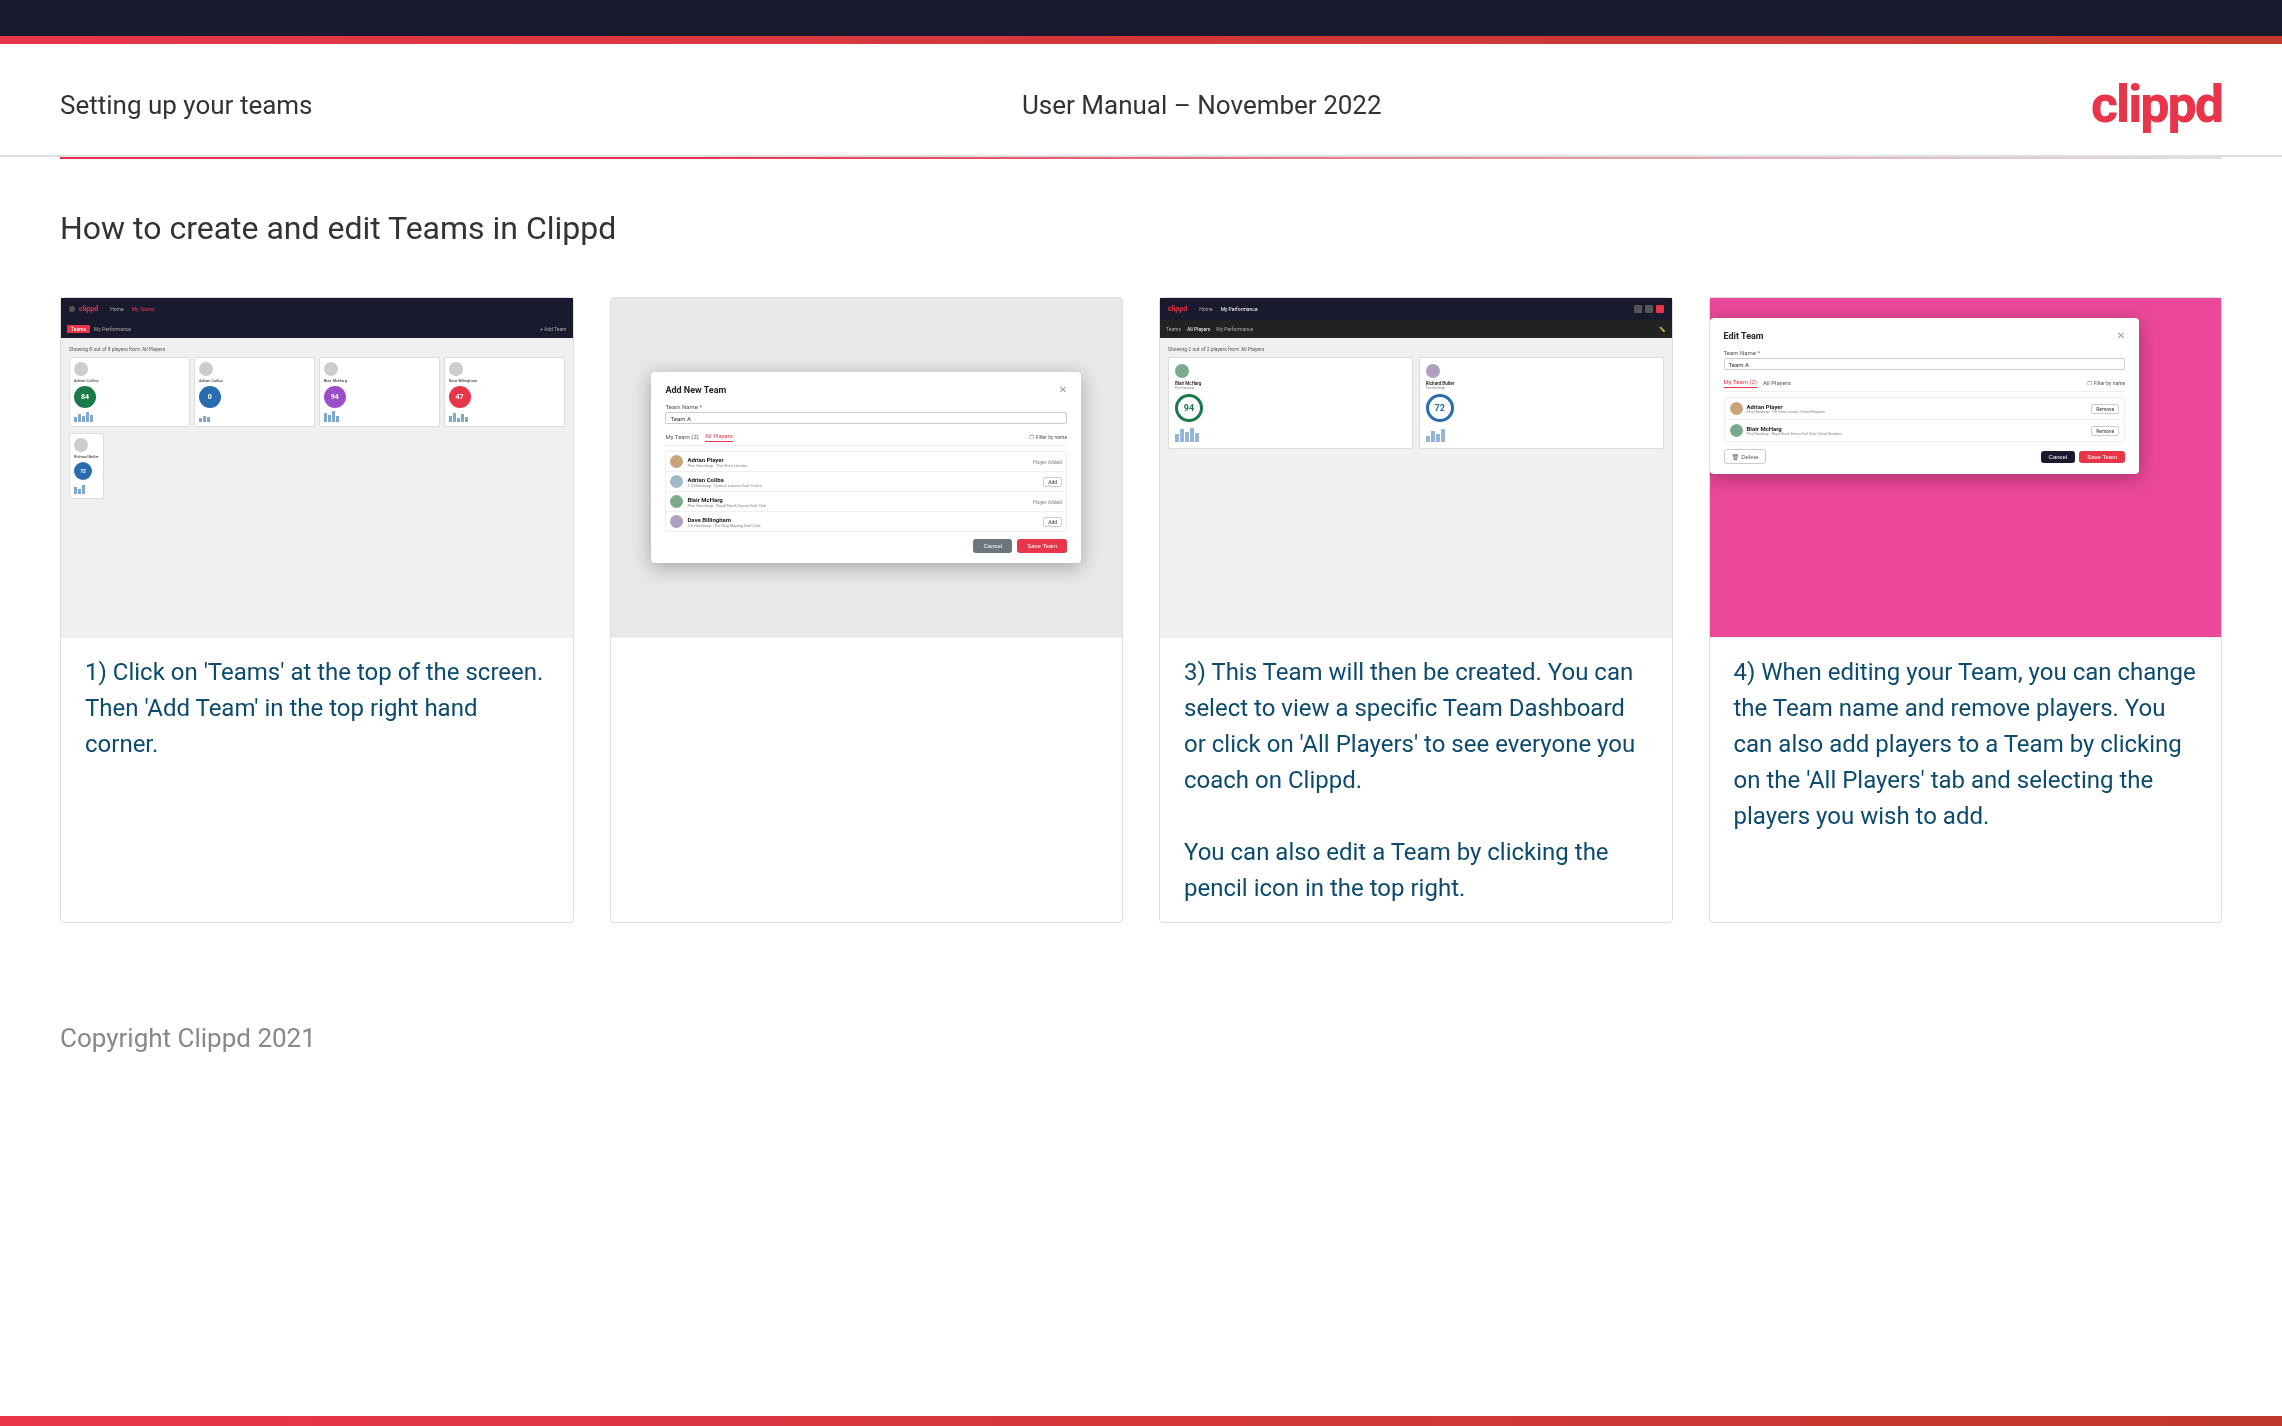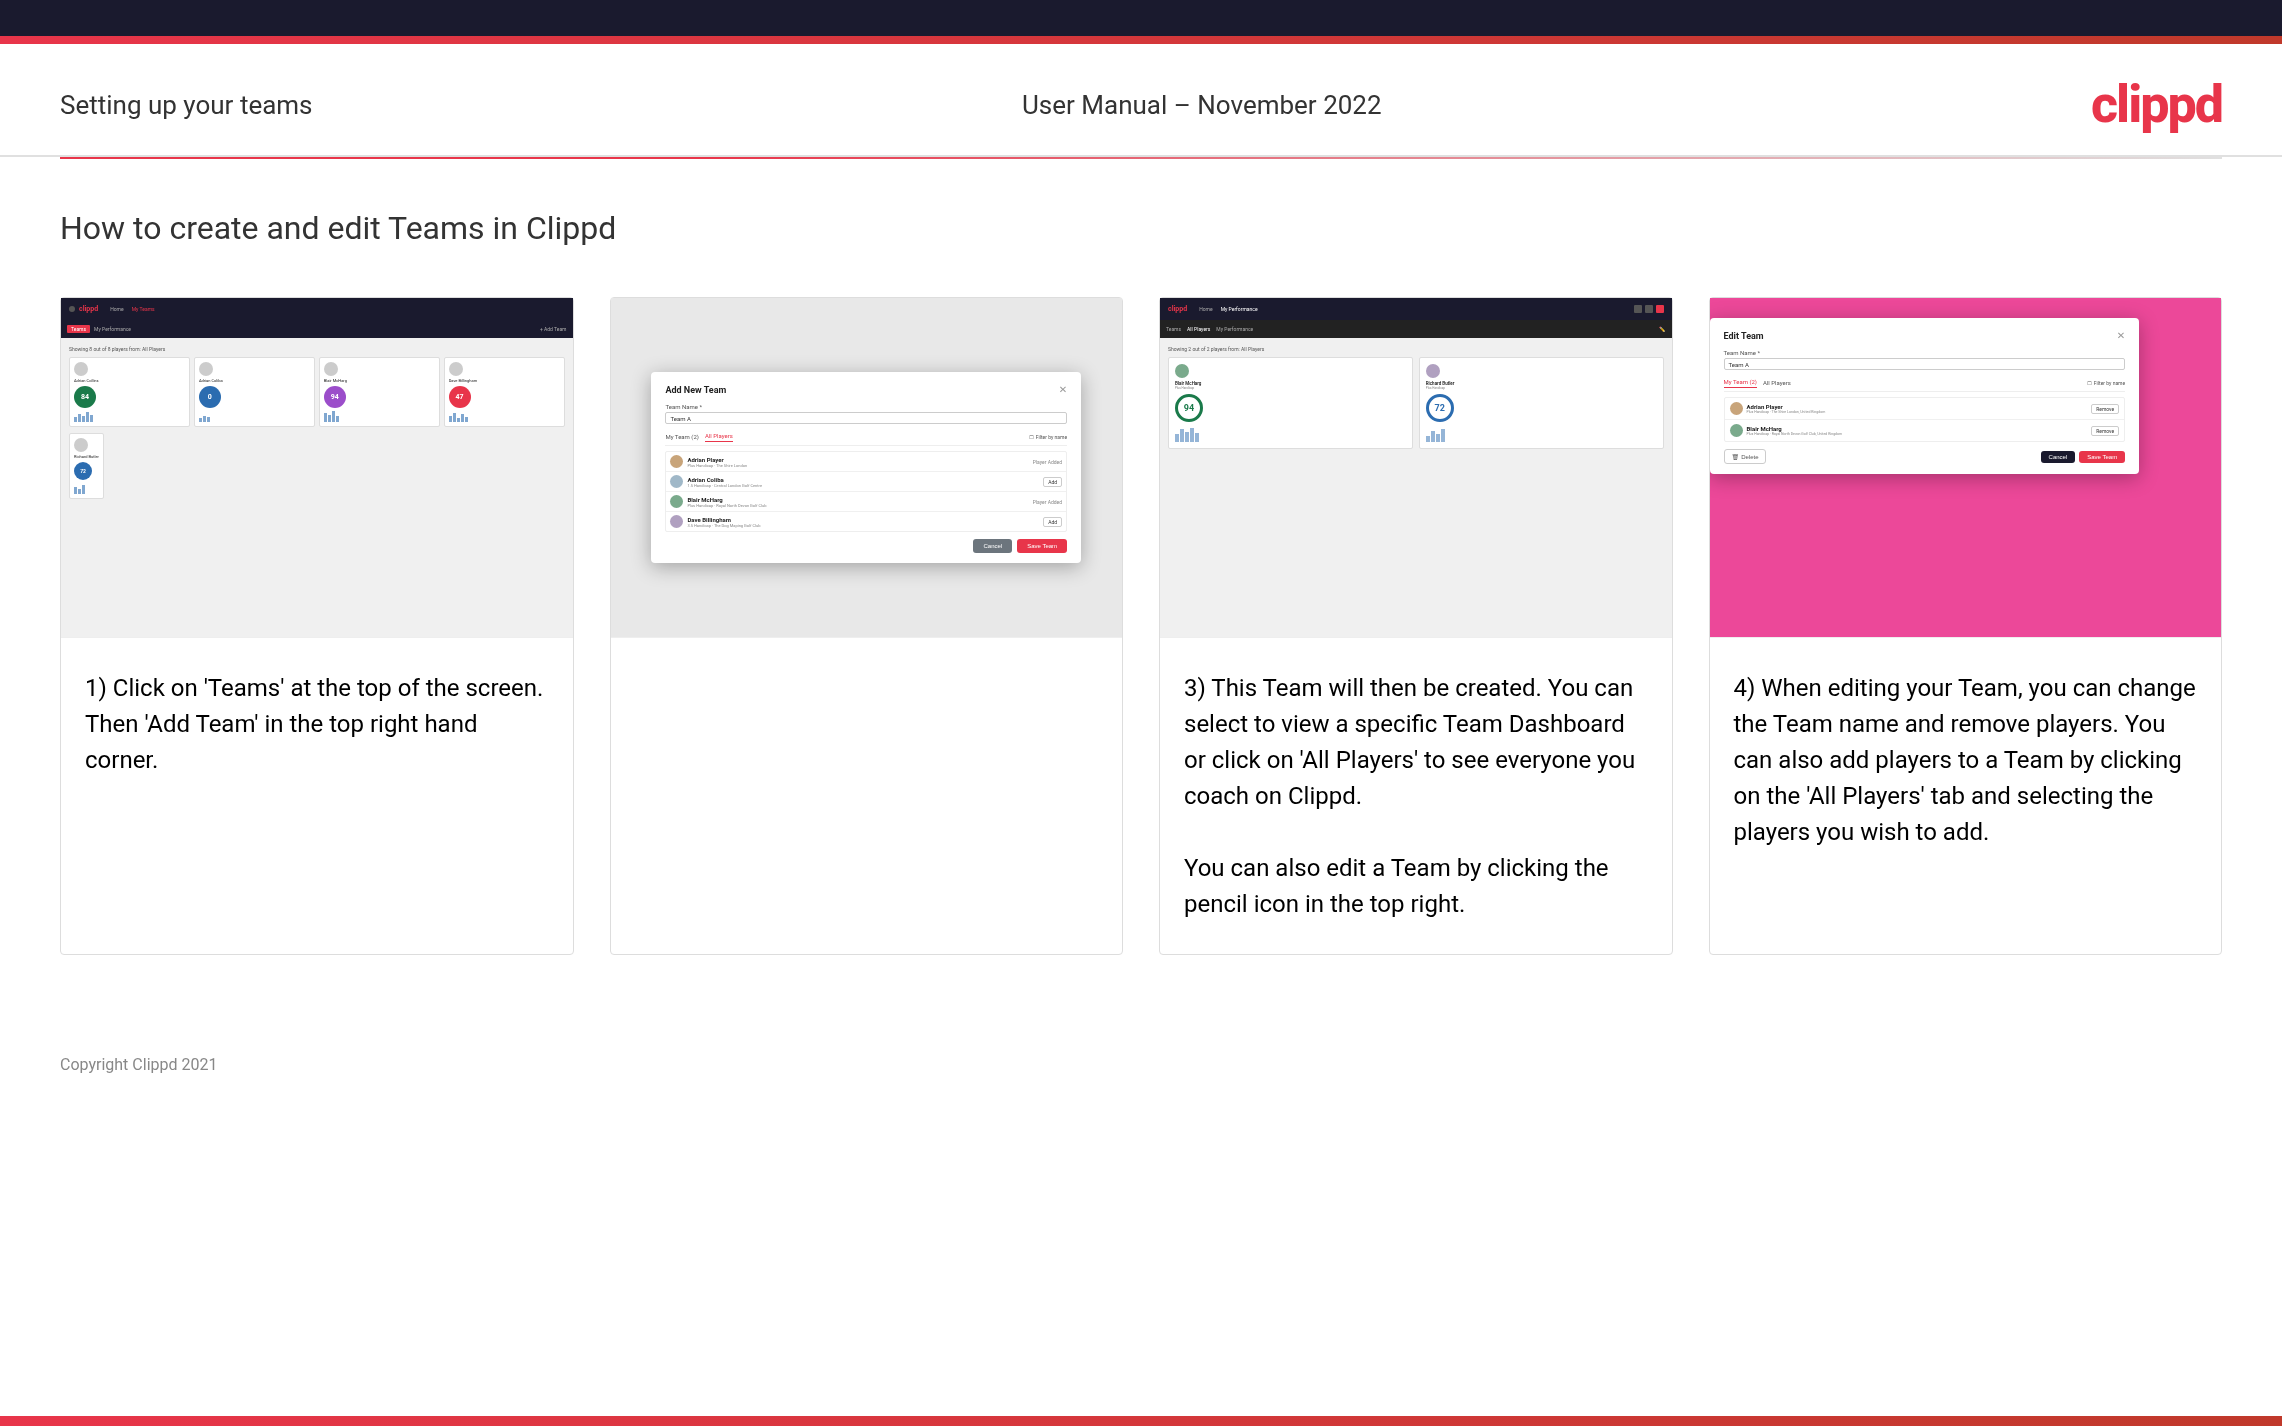--- a/index.html
+++ b/index.html
@@ -89,24 +89,24 @@
       background: #fff;
     }
     .card-screenshot {
       background: #f5f5f5;
       height: 340px;
       overflow: hidden;
       position: relative;
       border-bottom: 1px solid #eee;
     }
     .card-text {
-      padding: 32px 24px;
+      padding: 16px 24px;
       font-size: 24px;
       line-height: 1.5;
-      color: #000000;
+      color: #0c4a6e;
       flex: 1;
     }
 
     
     
     .mock1 {
       background: #f0f0f0;
       width: 100%;
       height: 100%;
       position: relative;
@@ -250,21 +250,21 @@
     }
     .mock3-bar2 {
       width: 4px;
       background: #2b6cb0;
       opacity: 0.5;
     }
 
     
     .footer {
       padding: 20px 60px;
-      font-size: 16px;
+      font-size: 26px;
       color: #888;
     }
 
     
     .bottom-accent {
       background: linear-gradient(to right, #e8354a, #c0392b);
       height: 10px;
       width: 100%;
       position: fixed;
       bottom: 0;

